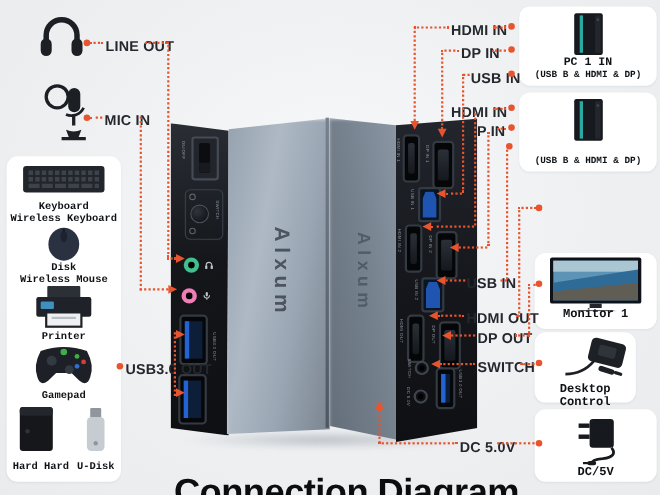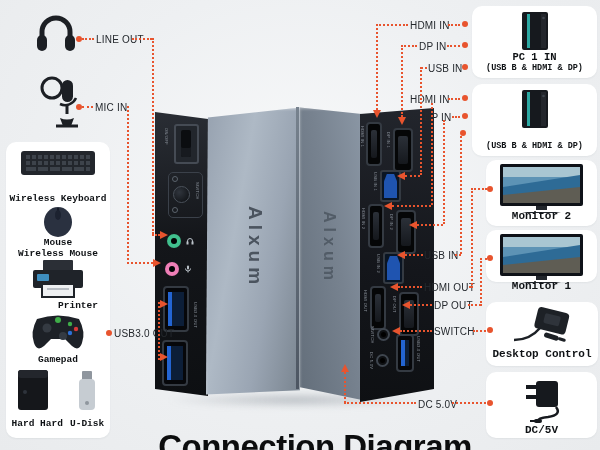--- a/index.html
+++ b/index.html
@@ -1,21 +1,21 @@
 <!DOCTYPE html>
 <html><head>
 <meta charset="utf-8">
 <style>
   :root{ --ac:#E8542E; }
   html,body{margin:0;padding:0;}
   #stage{position:relative;width:600px;height:450px;overflow:hidden;
     background:radial-gradient(ellipse at 50% 42%, #f8f9fa 0%, #eef0f2 55%, #e9ebed 100%);
     font-family:"Liberation Sans",sans-serif;}
   .card{position:absolute;background:#ffffff;border-radius:10px;box-shadow:0 1px 2px rgba(40,50,60,.06);font-family:Liberation Mono, monospace;}
-  .cl{position:absolute;font-size:10px;font-weight:400;color:#24282d;letter-spacing:.2px;white-space:nowrap;}
+  .cl{position:absolute;font-size:13px;font-weight:700;color:#24282d;letter-spacing:.2px;white-space:nowrap;}
   .sh{position:absolute;height:0;border-top:2px dotted var(--ac);}
   .sv{position:absolute;width:0;border-left:2px dotted var(--ac);}
   .dt{position:absolute;width:6px;height:6px;background:var(--ac);border-radius:50%;}
   .ar{position:absolute;width:0;height:0;border:4px solid transparent;}
   .ar.r{border-left:8px solid var(--ac);border-right:0;}
   .ar.l{border-right:8px solid var(--ac);border-left:0;}
   .ar.d{border-top:8px solid var(--ac);border-bottom:0;}
   .ar.u{border-bottom:8px solid var(--ac);border-top:0;}
   .pcap{position:absolute;left:0;width:100%;text-align:center;font-weight:700;color:#0f1215;}
 
@@ -84,38 +84,39 @@
     <path d="M22 46 q7 3 14 0 l-3 8 h-8 z" fill="#1c1f24"></path>
   </svg>
 
   <div class="card" style="left:6px;top:142px;width:104px;height:296px;">
     <svg class="ic" style="left:14px;top:8px" width="76" height="26" viewBox="0 0 76 26">
       <rect x="1" y="1" width="74" height="24" rx="3" fill="#22262c"></rect>
       <line x1="6" y1="7" x2="70" y2="7" stroke="#3d434b" stroke-width="4" stroke-dasharray="4 2"></line>
       <line x1="6" y1="13" x2="70" y2="13" stroke="#3d434b" stroke-width="4" stroke-dasharray="4 2"></line>
       <line x1="6" y1="19" x2="70" y2="19" stroke="#3d434b" stroke-width="4" stroke-dasharray="10 2"></line>
     </svg>
+    <div class="pcap" style="top:40px;font-size:9.5px;">Keyboard</div>
     <div class="pcap" style="top:51px;font-size:9.5px;">Wireless Keyboard</div>
 
     <svg class="ic" style="left:36px;top:64px" width="32" height="32" viewBox="0 0 32 32">
       <ellipse cx="16" cy="16" rx="14" ry="15" fill="#2a3140"></ellipse>
       <path d="M16 2 v10" stroke="#151a26" stroke-width="2"></path>
       <ellipse cx="16" cy="9" rx="3" ry="5" fill="#1c2230"></ellipse>
     </svg>
-    <div class="pcap" style="top:95px;font-size:9.5px;">Mouse</div>
+    <div class="pcap" style="top:95px;font-size:9.5px;">Disk</div>
     <div class="pcap" style="top:106px;font-size:9.5px;">Wireless Mouse</div>
 
     <svg class="ic" style="left:24px;top:116px" width="56" height="42" viewBox="0 0 56 42">
       <rect x="13" y="2" width="30" height="12" rx="1" fill="#2b2f36"></rect>
       <rect x="3" y="12" width="50" height="18" rx="2" fill="#1f2329"></rect>
       <rect x="7" y="16" width="12" height="7" rx="1" fill="#3f8fc0"></rect>
       <rect x="12" y="26" width="32" height="13" fill="#eef0f2" stroke="#1f2329" stroke-width="2"></rect>
       <line x1="17" y1="31" x2="39" y2="31" stroke="#b9bec4" stroke-width="2"></line>
     </svg>
-    <div class="pcap" style="top:158px;font-size:9.5px;margin-left:20px;">Printer</div>
+    <div class="pcap" style="top:158px;font-size:9.5px;">Printer</div>
 
     <svg class="ic" style="left:22px;top:170px" width="60" height="42" viewBox="0 0 60 42">
       <path d="M9 7 q21 -7 42 0 q7 13 3 24 q-3 9 -10 3 l-7 -7 h-14 l-7 7 q-7 6 -10 -3 q-4 -11 3 -24 z" fill="#1d2127"></path>
       <circle cx="19" cy="16" r="4.5" fill="#343a42"></circle>
       <circle cx="35" cy="24" r="4" fill="#343a42"></circle>
       <circle cx="42" cy="12" r="2.2" fill="#3fae49"></circle>
       <circle cx="48" cy="17" r="2.2" fill="#d93a3a"></circle>
       <circle cx="42" cy="21" r="2.2" fill="#2d6fd6"></circle>
       <circle cx="30" cy="8" r="3" fill="#3fae49"></circle>
     </svg>
@@ -239,45 +240,33 @@
   </div>
   <div class="card" style="left:472px;top:84px;width:125px;height:72px;">
     <svg class="ic" style="left:47px;top:5px" width="32" height="40" viewBox="0 0 32 40">
       <rect x="3" y="1" width="26" height="38" rx="2" fill="#16191e"></rect>
       <rect x="8" y="3" width="3" height="34" fill="#2BA8A2"></rect>
       <rect x="22" y="3" width="5" height="34" fill="#23262c"></rect>
       <circle cx="24.5" cy="7" r="1.3" fill="#3e444c"></circle>
     </svg>
     <div class="pcap" style="top:57px;font-size:8.5px;">(USB B &amp; HDMI &amp; DP)</div>
   </div>
-  <div class="card" style="left:486px;top:160px;width:111px;height:66px;">
+  <div class="card" style="left:486px;top:230px;width:111px;height:69px;">
     <svg class="ic" style="left:13px;top:3px" width="85" height="50" viewBox="0 0 85 50">
       <rect x="1" y="1" width="83" height="42" rx="2" fill="#0f1218"></rect>
       <rect x="4" y="4" width="77" height="36" fill="#5d93b5"></rect>
       <rect x="4" y="4" width="77" height="10" fill="#a9c6d2"></rect>
       <path d="M4 24 L81 12 L81 40 L4 40 z" fill="#2e6b96"></path>
       <path d="M4 32 L81 24 L81 40 L4 40 z" fill="#6b5a43" opacity=".8"></path>
       <rect x="37" y="43" width="11" height="4" fill="#22262c"></rect>
       <path d="M28 49 h29 l5 1 h-39 z" fill="#22262c"></path>
     </svg>
-    <div class="pcap" style="top:50px;font-size:11px;">Monitor 2</div>
-  </div>
-  <div class="card" style="left:486px;top:230px;width:111px;height:52px;">
-    <svg class="ic" style="left:13px;top:3px" width="85" height="50" viewBox="0 0 85 50">
-      <rect x="1" y="1" width="83" height="42" rx="2" fill="#0f1218"></rect>
-      <rect x="4" y="4" width="77" height="36" fill="#5d93b5"></rect>
-      <rect x="4" y="4" width="77" height="10" fill="#a9c6d2"></rect>
-      <path d="M4 24 L81 12 L81 40 L4 40 z" fill="#2e6b96"></path>
-      <path d="M4 32 L81 24 L81 40 L4 40 z" fill="#6b5a43" opacity=".8"></path>
-      <rect x="37" y="43" width="11" height="4" fill="#22262c"></rect>
-      <path d="M28 49 h29 l5 1 h-39 z" fill="#22262c"></path>
-    </svg>
     <div class="pcap" style="top:50px;font-size:11px;">Monitor 1</div>
   </div>
-  <div class="card" style="left:486px;top:302px;width:112px;height:64px;">
+  <div class="card" style="left:486px;top:302px;width:92px;height:64px;">
     <svg class="ic" style="left:22px;top:4px" width="66" height="40" viewBox="0 0 66 40">
       <g transform="rotate(14 45 14)">
         <rect x="28" y="4" width="32" height="22" rx="4" fill="#1d2126"></rect>
         <rect x="36" y="9" width="16" height="10" rx="2" fill="#2f343b"></rect>
       </g>
       <path d="M6 34 q16 0 26 -12" stroke="#1d2126" stroke-width="2.5" fill="none"></path>
       <rect x="36" y="28" width="15" height="5" rx="2.5" fill="#1d2126" transform="rotate(18 43 30)"></rect>
       <rect x="50" y="32" width="8" height="3" rx="1.5" fill="#1d2126" transform="rotate(18 54 33)"></rect>
     </svg>
     <div class="pcap" style="top:46px;font-size:11px;">Desktop Control</div>

